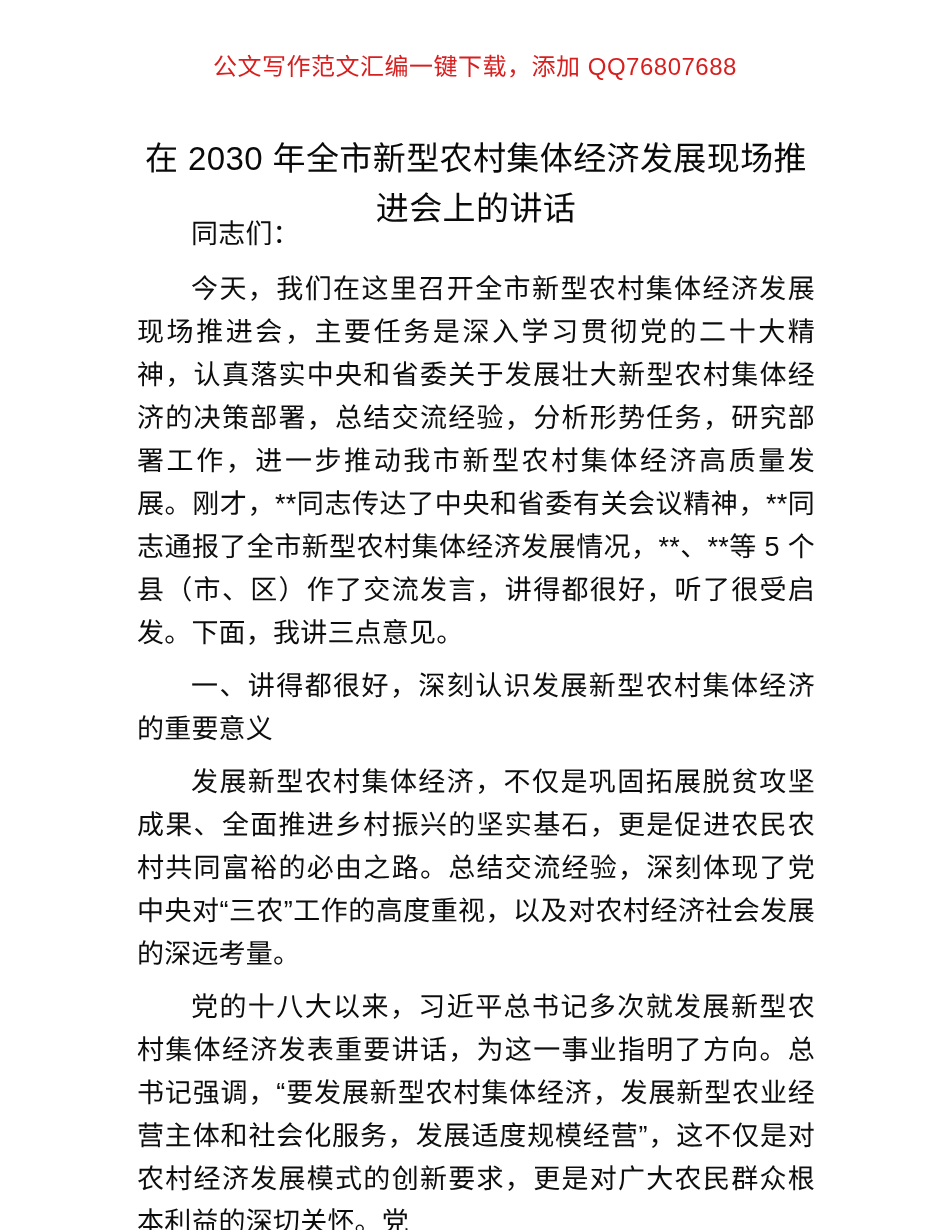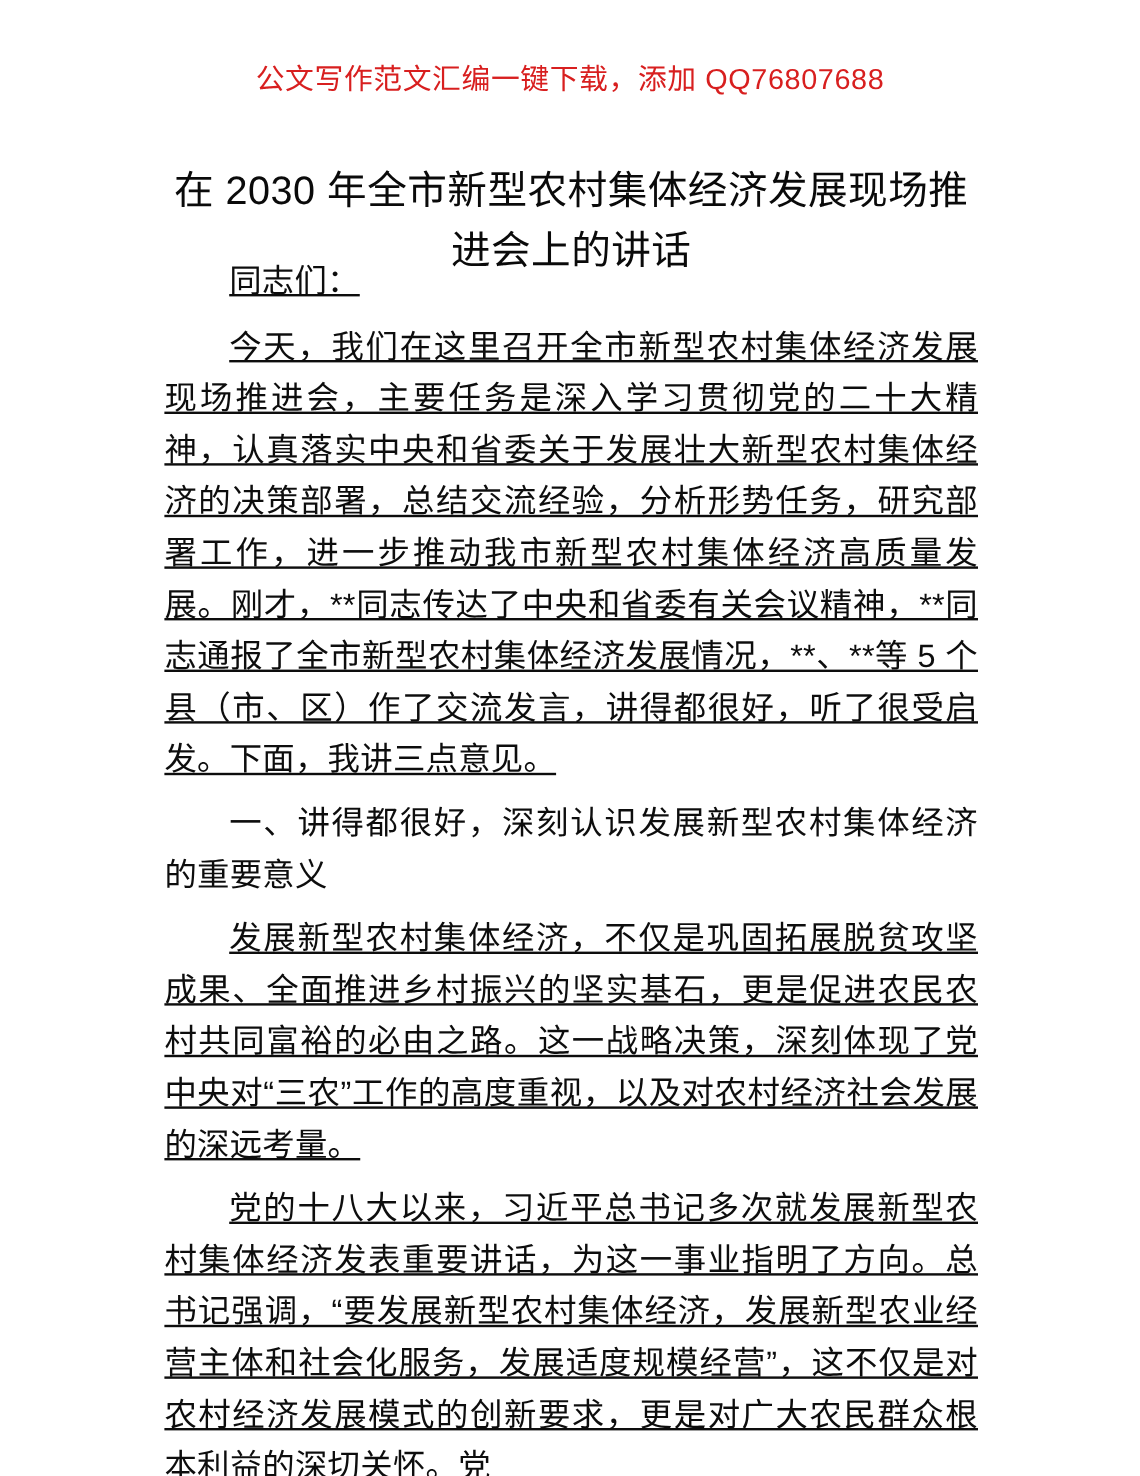--- a/index.html
+++ b/index.html
@@ -69,32 +69,30 @@
     text-justify: inter-ideograph;
     text-align-last: left;
     margin: 0 0 10px 0;
     letter-spacing: 0.2px;
     color: #0d0d0d;
     word-break: break-all;
   }
 
   .para.indent {
     text-indent: 54px;
-    text-decoration: underline;
   }
 
   .para.heading {
     text-indent: 54px;
   }
 
   .para.salutation {
     text-indent: 54px;
     text-align: left;
     margin-bottom: 12px;
-    text-decoration: underline;
   }
 
   
   .para.clipped {
     margin-bottom: 0;
   }
 </style>
 </head>
 <body>
 
@@ -105,19 +103,19 @@
   <h1 class="doc-title">在 2030 年全市新型农村集体经济发展现场推进会上的讲话</h1>
 
   <div class="body-block">
 
     <p class="para salutation">同志们：</p>
 
     <p class="para indent">今天，我们在这里召开全市新型农村集体经济发展现场推进会，主要任务是深入学习贯彻党的二十大精神，认真落实中央和省委关于发展壮大新型农村集体经济的决策部署，总结交流经验，分析形势任务，研究部署工作，进一步推动我市新型农村集体经济高质量发展。刚才，**同志传达了中央和省委有关会议精神，**同志通报了全市新型农村集体经济发展情况，**、**等 5 个县（市、区）作了交流发言，讲得都很好，听了很受启发。下面，我讲三点意见。</p>
 
     <p class="para heading">一、讲得都很好，深刻认识发展新型农村集体经济的重要意义</p>
 
-    <p class="para indent">发展新型农村集体经济，不仅是巩固拓展脱贫攻坚成果、全面推进乡村振兴的坚实基石，更是促进农民农村共同富裕的必由之路。这一战略决策，深刻体现了党中央对“三农”工作的高度重视，以及对农村经济社会发展的深远考量。</p>
+    <p class="para indent">发展新型农村集体经济，不仅是巩固拓展脱贫攻坚成果、全面推进乡村振兴的坚实基石，更是促进农民农村共同富裕的必由之路。总结交流经验，深刻体现了党中央对“三农”工作的高度重视，以及对农村经济社会发展的深远考量。</p>
 
     <p class="para indent clipped">党的十八大以来，习近平总书记多次就发展新型农村集体经济发表重要讲话，为这一事业指明了方向。总书记强调，“要发展新型农村集体经济，发展新型农业经营主体和社会化服务，发展适度规模经营”，这不仅是对农村经济发展模式的创新要求，更是对广大农民群众根本利益的深切关怀。党</p>
 
   </div>
 
 </div>
 
 </body></html>

